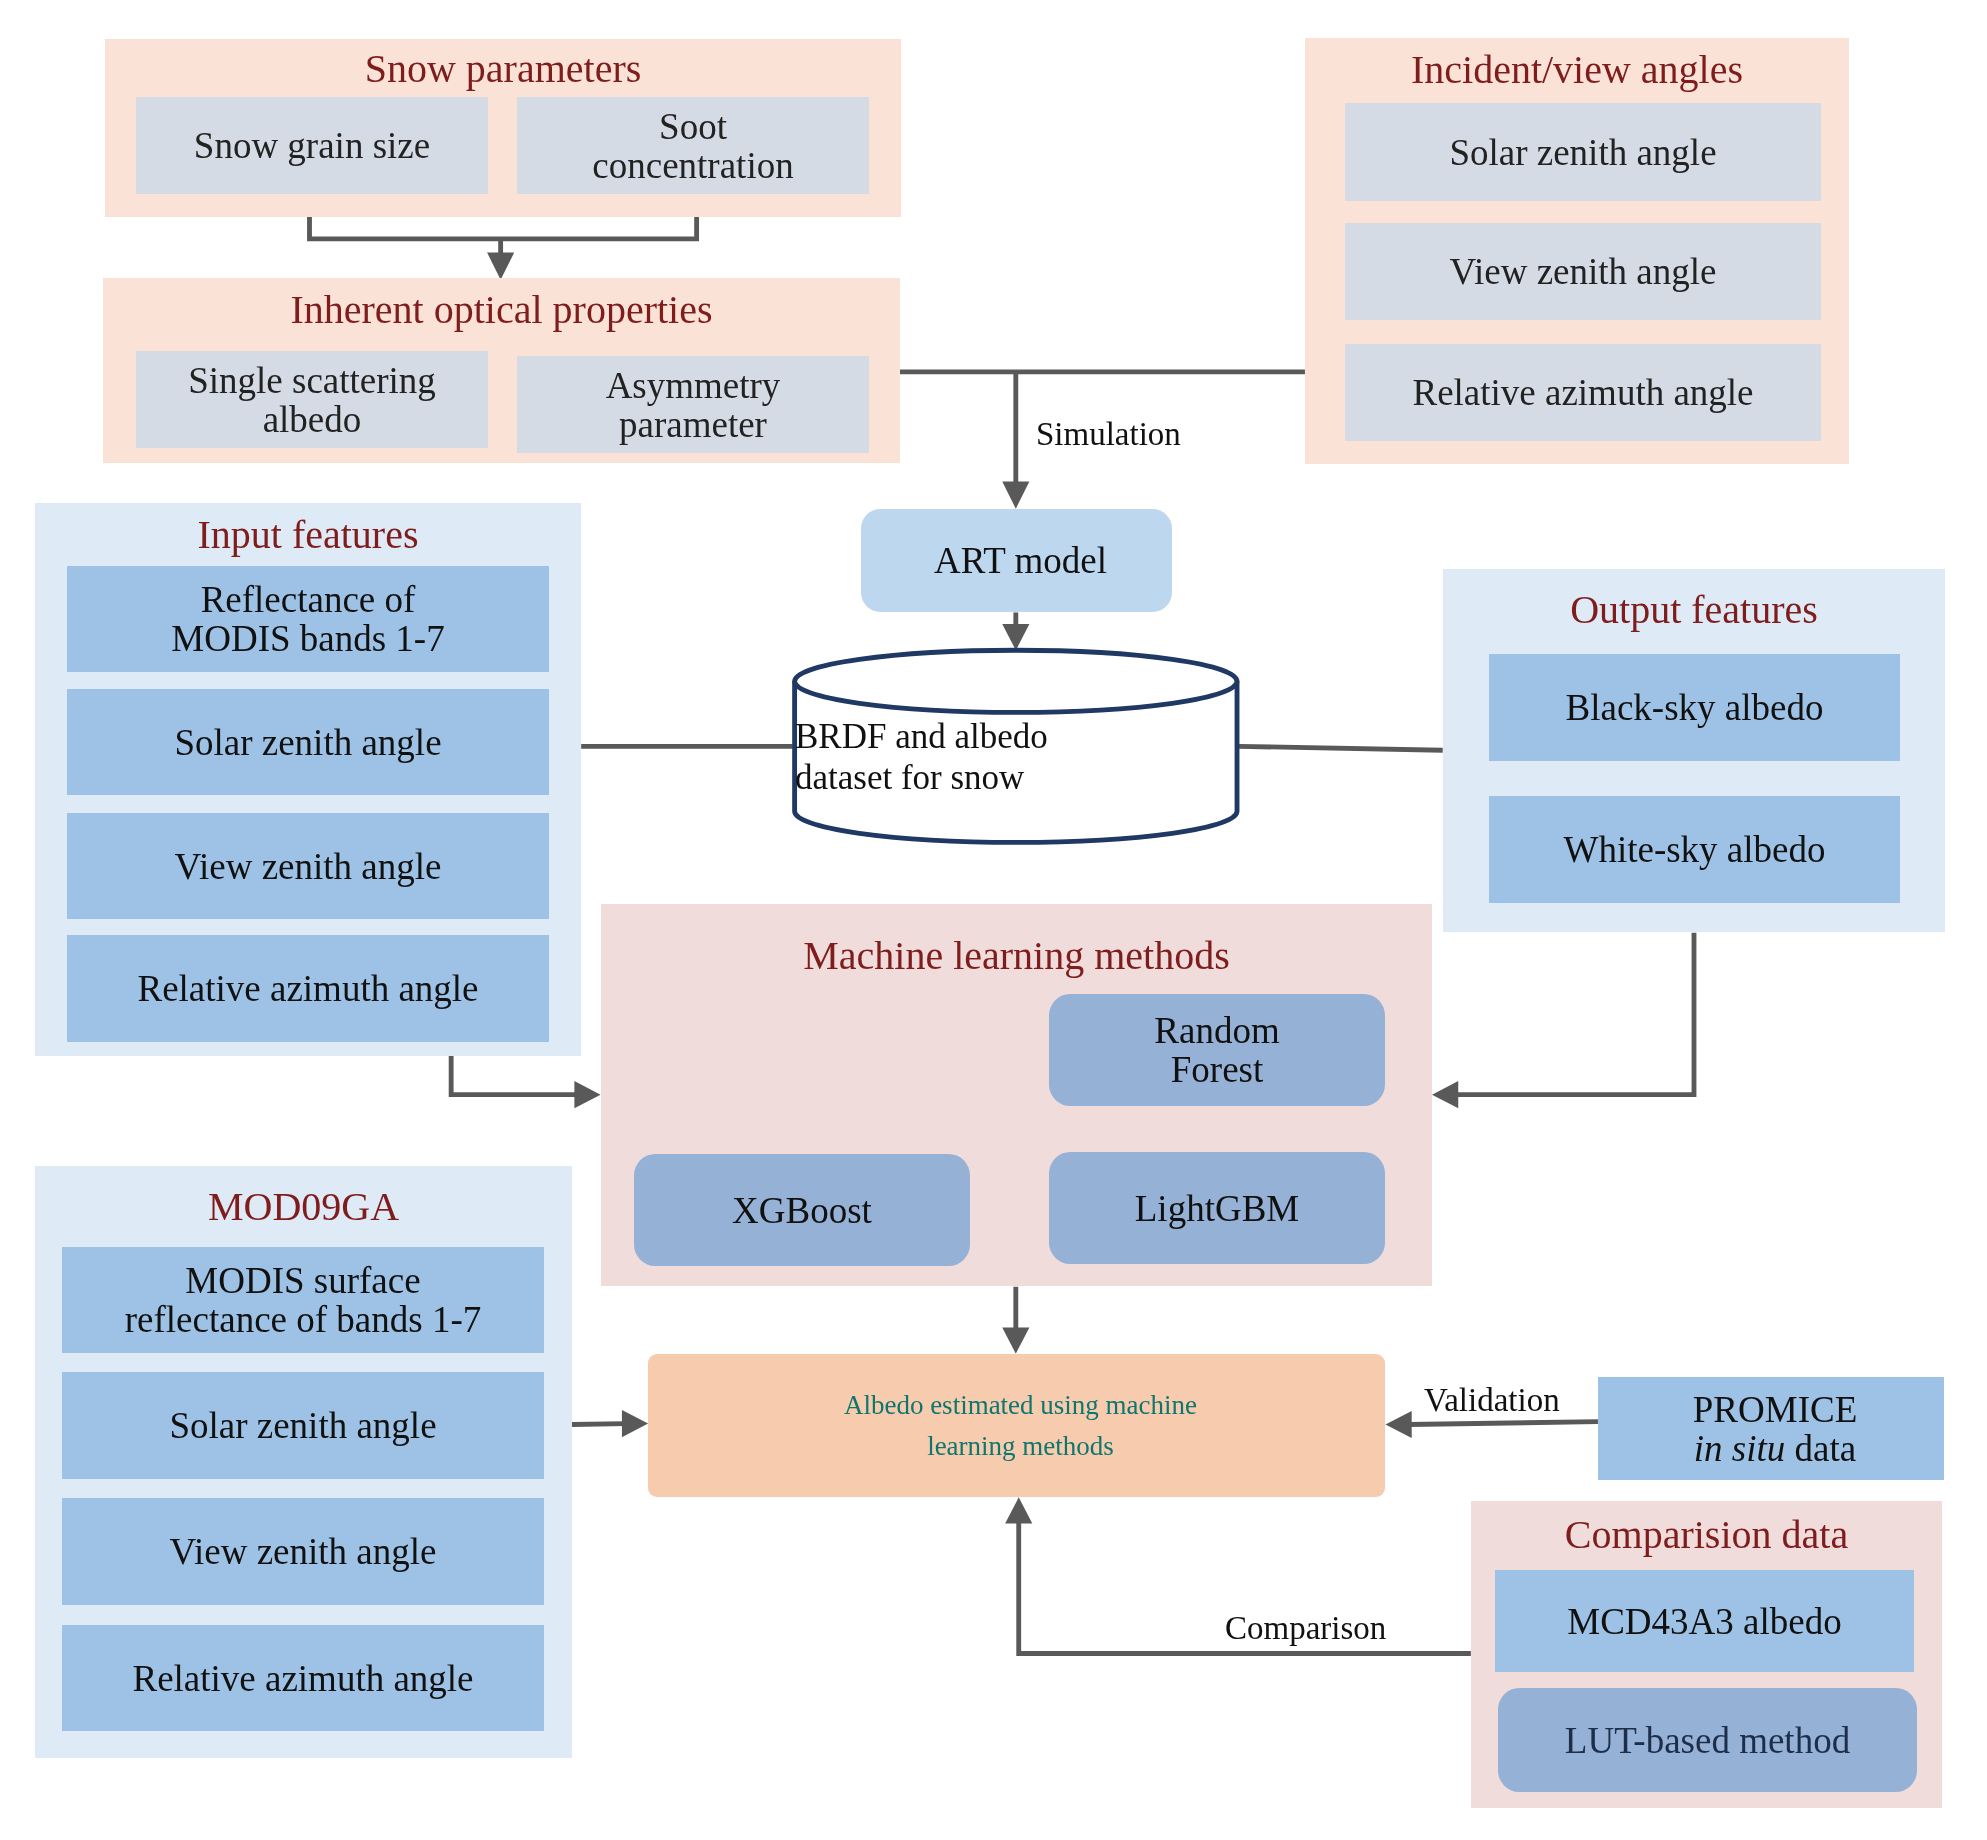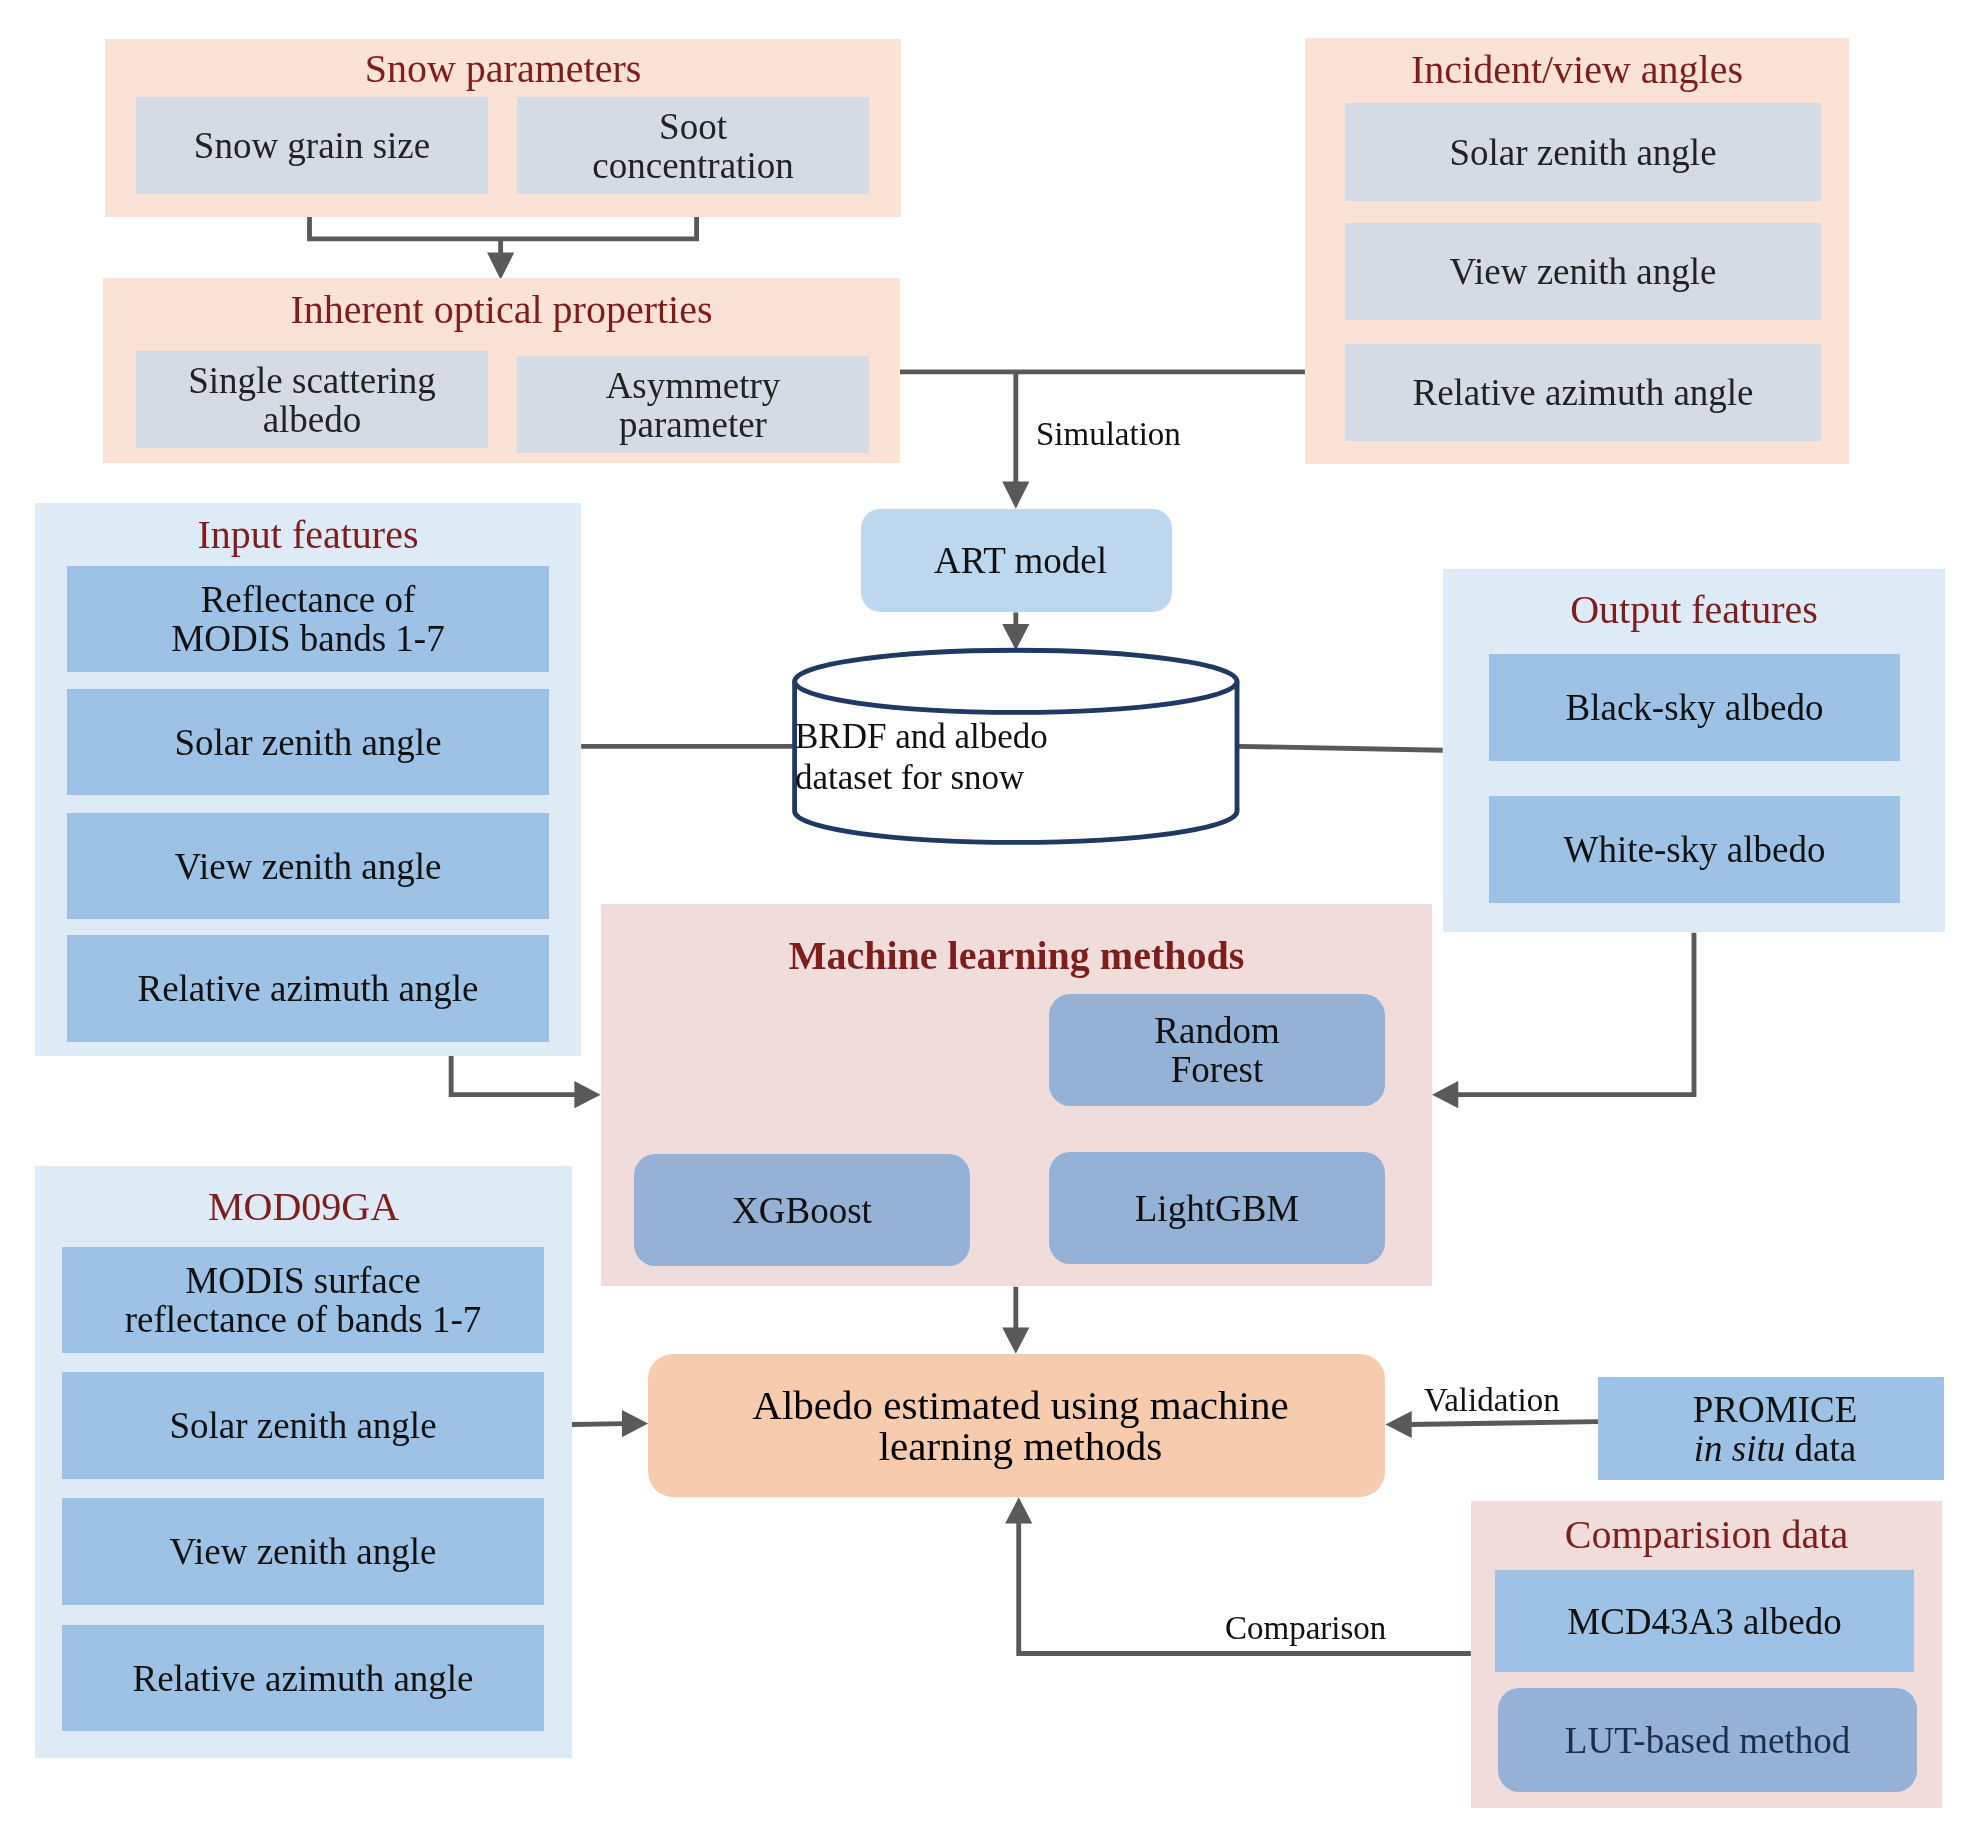--- a/index.html
+++ b/index.html
@@ -10,21 +10,21 @@
   .g-peach { background:#fbe2d6; }
   .g-lightblue { background:#deeaf6; }
   .g-pink { background:#f1dcdc; }
   .gtitle { position:absolute; left:0; right:0; text-align:center; font-size:40px; line-height:43px; color:#7f1d1d; }
   .cell { position:absolute; box-sizing:border-box; display:flex; align-items:center; justify-content:center;
           text-align:center; font-size:37px; line-height:39px; color:#111; white-space:pre-line; }
   .c-grey { background:#d5dbe5; color:#222; }
   .c-blue { background:#9dc2e5; }
   .c-steel { background:#95b1d6; border-radius:21.3px; }
   .c-art { background:#bcd7ee; border-radius:19.4px; }
-  .c-orange { background:#f7cbad; border-radius:25px; font-size:41px; line-height:41px; color:#000000; }
+  .c-orange { background:#f7cbad; border-radius:9px; font-size:27px; line-height:41px; color:#0f766e; }
   .label { position:absolute; font-size:33px; line-height:35px; color:#111; white-space:nowrap; }
   .lut-text { color:#1c2e4a; }
   svg.wires { position:absolute; left:0; top:0; }
   .cyl-text { position:absolute; text-align:left; font-size:35px; line-height:41px; color:#111; white-space:pre-line; }
   em.it { font-style:italic; }
 </style>
 </head>
 <body>
 
 <svg class="wires" width="1987" height="1841" viewBox="0 0 2048 1897">
@@ -115,21 +115,21 @@
   <div class="cell c-blue" style="left:32px;top:432px;width:482px;height:107px;">Relative azimuth angle</div>
 </div>
 
 <div class="group g-lightblue" style="left:1443px;top:569px;width:502px;height:363px;">
   <div class="gtitle" style="top:19.4px;">Output features</div>
   <div class="cell c-blue" style="left:46px;top:85px;width:411px;height:107px;">Black-sky albedo</div>
   <div class="cell c-blue" style="left:46px;top:227px;width:411px;height:107px;">White-sky albedo</div>
 </div>
 
 <div class="group g-pink" style="left:601px;top:904px;width:831px;height:382px;">
-  <div class="gtitle" style="top:30px;font-weight:bold;">Machine learning methods</div>
+  <div class="gtitle" style="top:30px;">Machine learning methods</div>
   <div class="cell c-steel" style="left:448px;top:90px;width:336px;height:112px;">Random
 Forest</div>
   <div class="cell c-steel" style="left:33px;top:250px;width:336px;height:112px;">XGBoost</div>
   <div class="cell c-steel" style="left:448px;top:248px;width:336px;height:112px;">LightGBM</div>
 </div>
 
 <div class="group g-lightblue" style="left:35px;top:1166px;width:537px;height:592px;">
   <div class="gtitle" style="top:19.4px;">MOD09GA</div>
   <div class="cell c-blue" style="left:27px;top:81px;width:482px;height:106px;">MODIS surface
 reflectance of bands 1-7</div>

